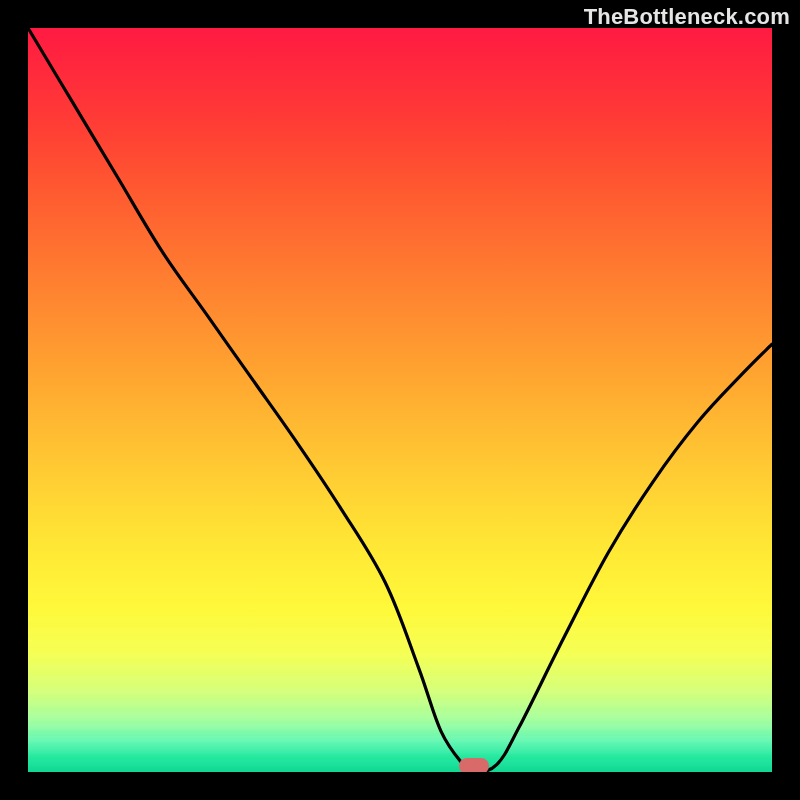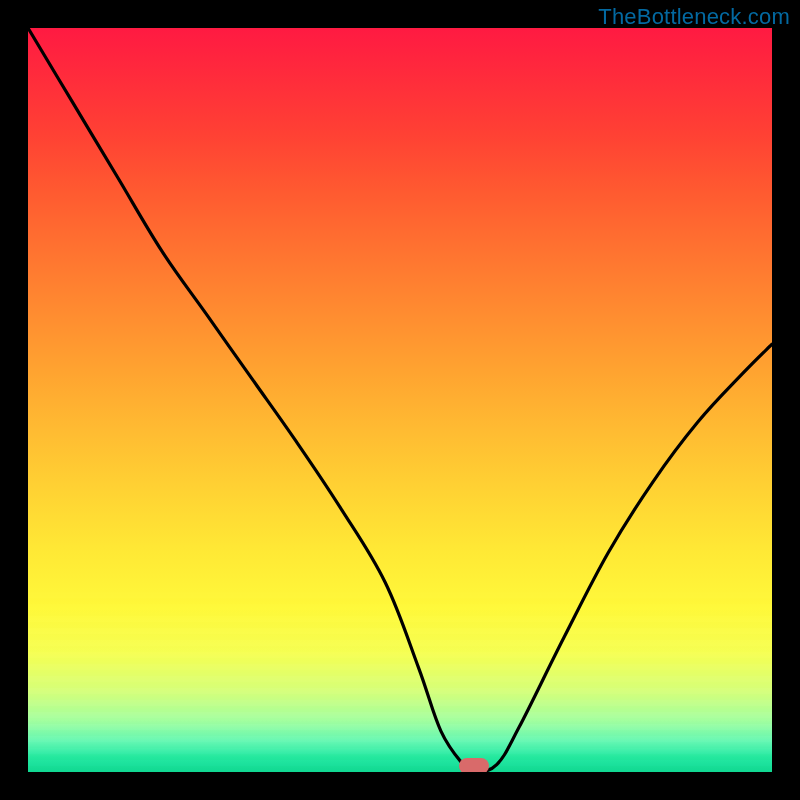--- a/index.html
+++ b/index.html
@@ -14,23 +14,23 @@
   .frame {
     position: relative;
     width: 800px;
     height: 800px;
     background: #000;
   }
   .watermark {
     position: absolute;
     top: 4px;
     right: 10px;
-    color: #0369a1;
+    color: #e5e5e5;
     font-size: 22px;
-    font-weight: 400;
+    font-weight: 700;
     letter-spacing: 0.2px;
     z-index: 10;
   }
   .plot-area {
     position: absolute;
     left: 28px;
     top: 28px;
     width: 744px;
     height: 744px;
     background: linear-gradient(to bottom,

